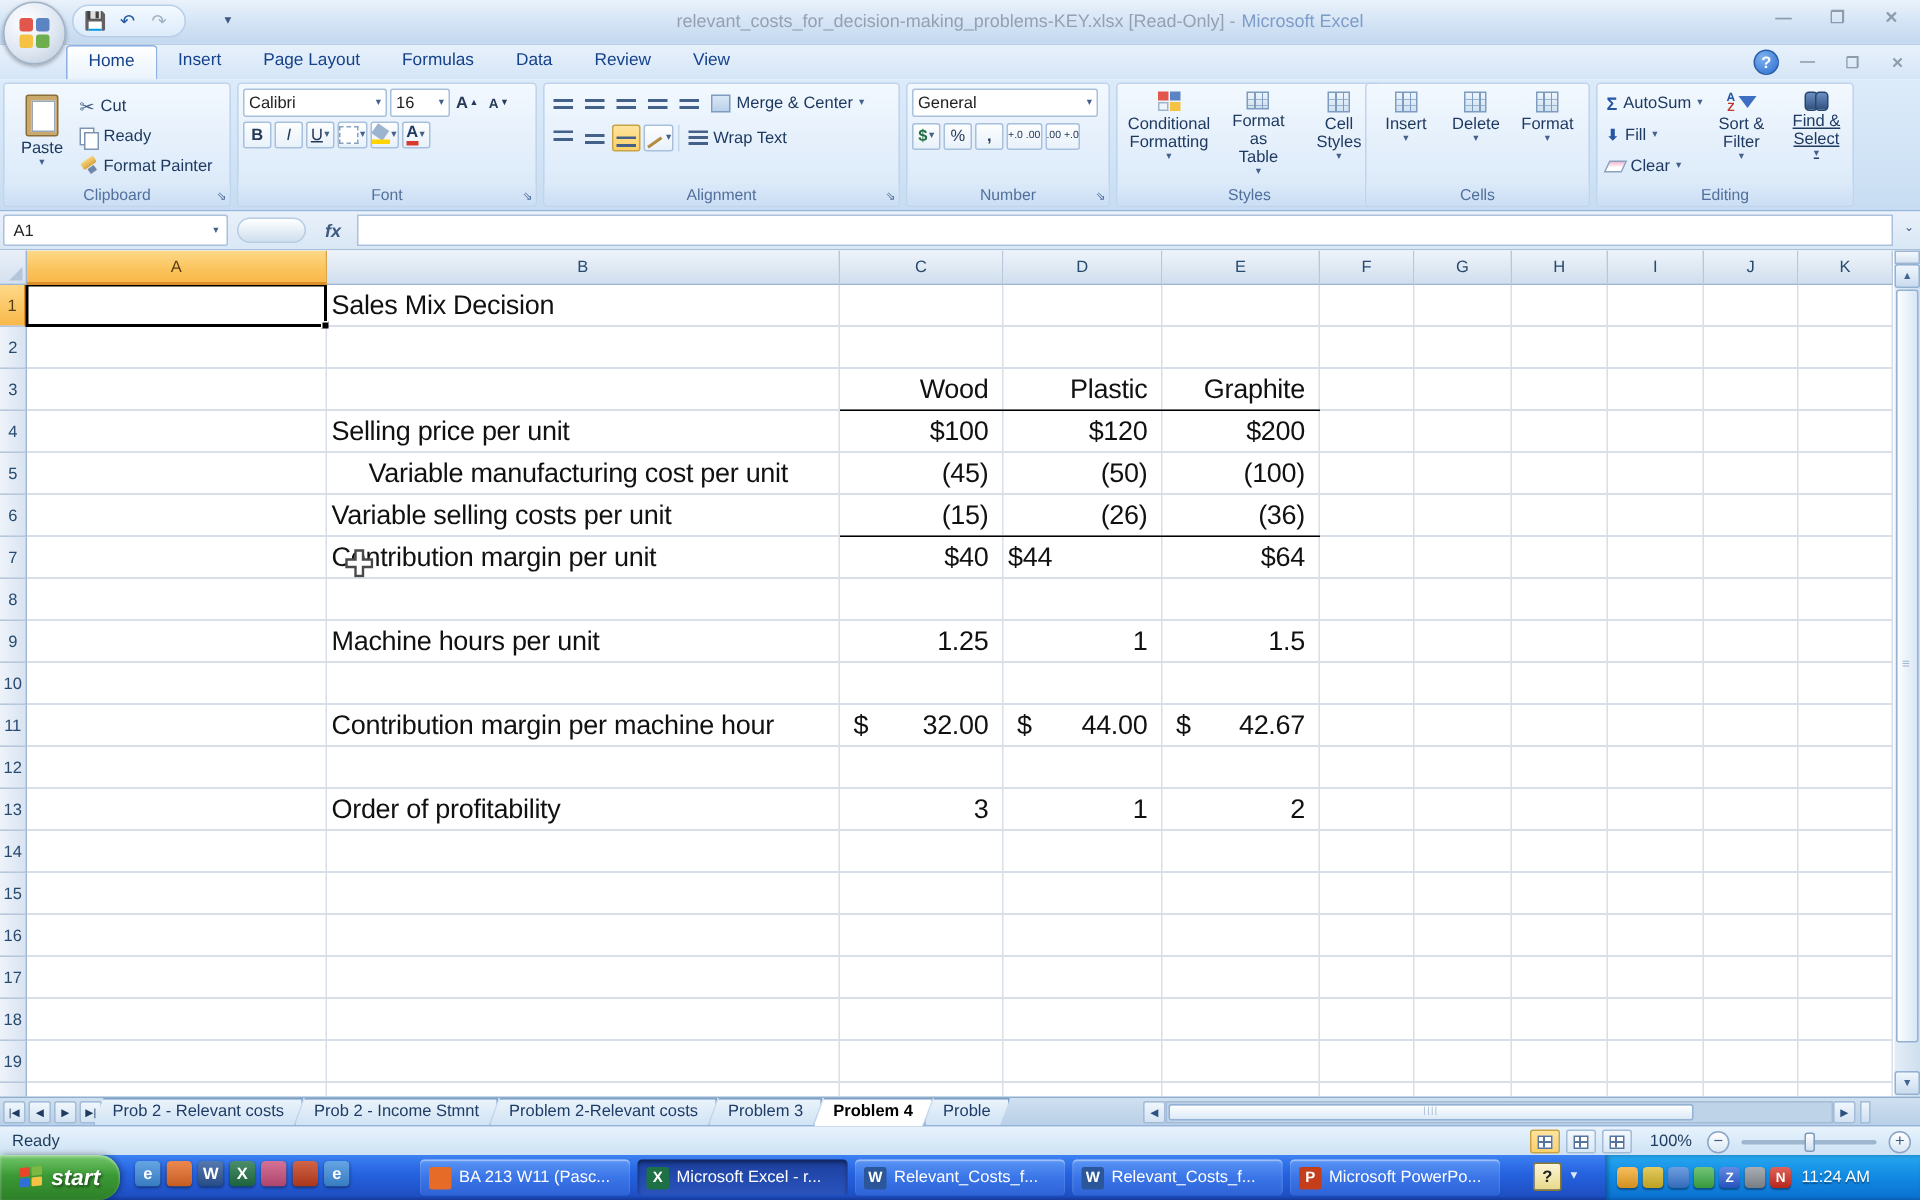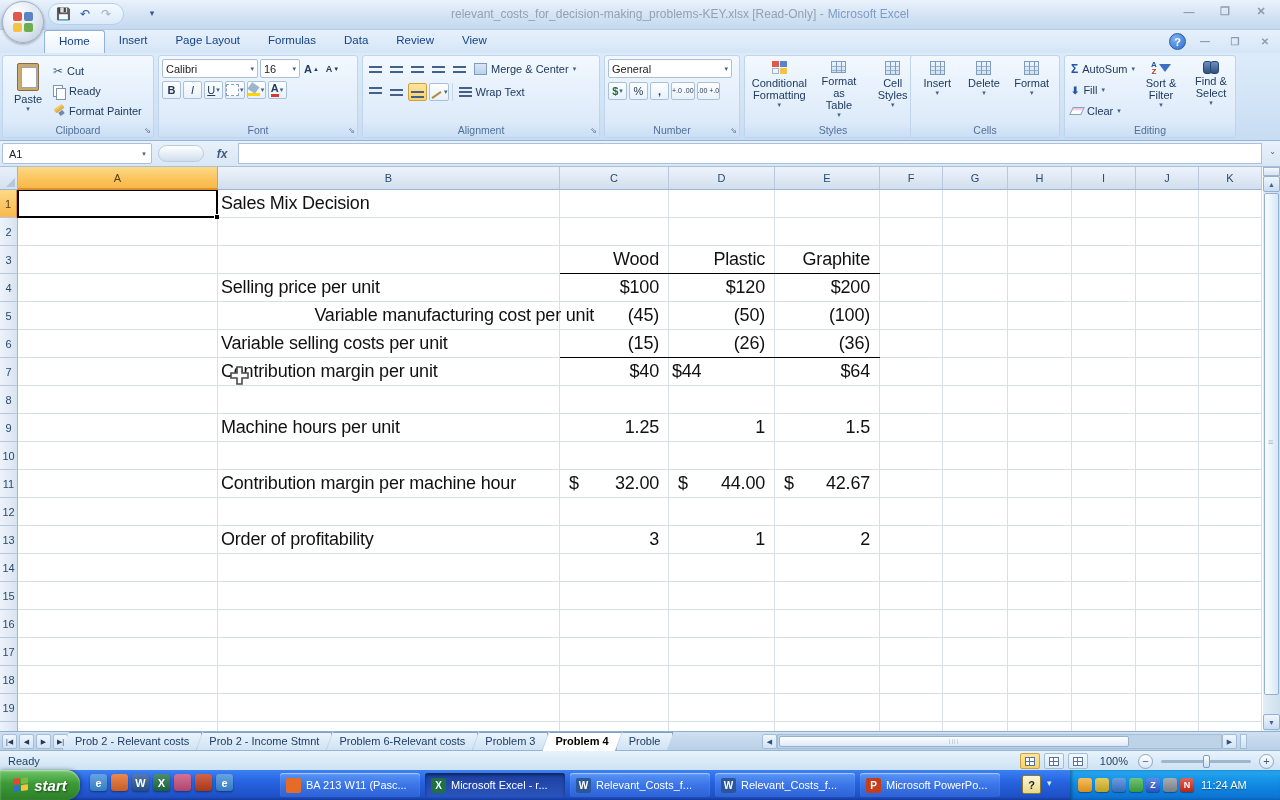--- a/index.html
+++ b/index.html
@@ -531,21 +531,21 @@
             <span style="display:flex;align-items:center;gap:2px;">
               <span class="ic-az">
                   <span class="a">A</span>
                   <span class="z">Z</span>
                 </span>
               <span class="ic-funnel"></span>
             </span>
             <div class="blabel">Sort &amp; Filter</div>
             <div class="dd">▾</div>
           </div>
-          <div class="bigbtn" style="width:46px;">
+          <div class="bigbtn" style="width:46px;text-decoration:underline;">
             <span class="ic-binoc"></span>
             <div class="blabel">Find &amp; Select</div>
             <div class="dd">▾</div>
           </div>
         </div>
       </div>
       <div class="glabel">
           <span>Editing</span>
         </div>
     </div>
@@ -612,21 +612,21 @@
         <div class="rowhdr" style="top: 504px;">19</div>
         <div class="rowhdr" style="top: 532px;"></div>
         <div class="cell" style="left: 218px; top: 0px; width: 342px; text-align: left;">Sales Mix Decision</div>
         <div class="cell" style="left: 560px; top: 56px; width: 109px; text-align: right;">Wood</div>
         <div class="cell" style="left: 669px; top: 56px; width: 106px; text-align: right;">Plastic</div>
         <div class="cell" style="left: 775px; top: 56px; width: 105px; text-align: right;">Graphite</div>
         <div class="cell" style="left: 218px; top: 84px; width: 342px; text-align: left;">Selling price per unit</div>
         <div class="cell" style="left: 560px; top: 84px; width: 109px; text-align: right;">$100</div>
         <div class="cell" style="left: 669px; top: 84px; width: 106px; text-align: right;">$120</div>
         <div class="cell" style="left: 775px; top: 84px; width: 105px; text-align: right;">$200</div>
-        <div class="cell" style="left: 218px; top: 112px; width: 342px; text-align: right; margin-left: 44px;">Variable manufacturing cost per unit</div>
+        <div class="cell" style="left: 218px; top: 112px; width: 342px; text-align: center;">Variable manufacturing cost per unit</div>
         <div class="cell" style="left: 560px; top: 112px; width: 109px; text-align: right;">(45)</div>
         <div class="cell" style="left: 669px; top: 112px; width: 106px; text-align: right;">(50)</div>
         <div class="cell" style="left: 775px; top: 112px; width: 105px; text-align: right;">(100)</div>
         <div class="cell" style="left: 218px; top: 140px; width: 342px; text-align: left;">Variable selling costs per unit</div>
         <div class="cell" style="left: 560px; top: 140px; width: 109px; text-align: right;">(15)</div>
         <div class="cell" style="left: 669px; top: 140px; width: 106px; text-align: right;">(26)</div>
         <div class="cell" style="left: 775px; top: 140px; width: 105px; text-align: right;">(36)</div>
         <div class="cell" style="left: 218px; top: 168px; width: 342px; text-align: left;">Contribution margin per unit</div>
         <div class="cell" style="left: 560px; top: 168px; width: 109px; text-align: right;">$40</div>
         <div class="cell" style="left: 669px; top: 168px; width: 106px; text-align: left;">$44</div>
@@ -668,21 +668,21 @@
   <div class="tabsbar">
     <div class="navbtns">
       <div class="navbtn">|◀</div>
       <div class="navbtn">◀</div>
       <div class="navbtn">▶</div>
       <div class="navbtn">▶|</div>
     </div>
     <div class="stabs" id="stabs">
         <div class="stab">Prob 2 - Relevant costs</div>
         <div class="stab">Prob 2 - Income Stmnt</div>
-        <div class="stab">Problem 6-Relevant costs</div>
+        <div class="stab">Problem 2-Relevant costs</div>
         <div class="stab">Problem 3</div>
         <div class="stab active">Problem 4</div>
         <div class="stab">Proble</div>
       </div>
     <div class="hscroll" style="left:762px;">
       <div class="hs-btn">◀</div>
       <div class="hs-track" style="width:445px;">
         <div class="hs-thumb" style="width:350px;"></div>
       </div>
       <div class="hs-btn">▶</div>

